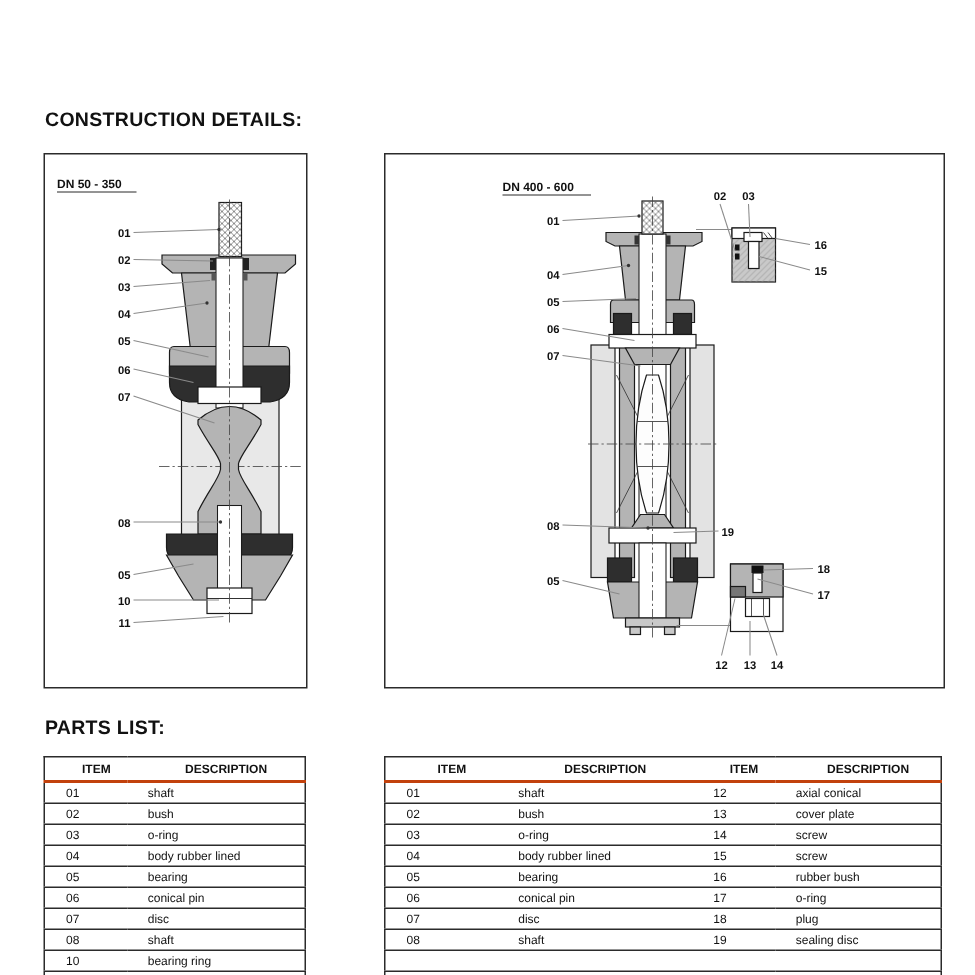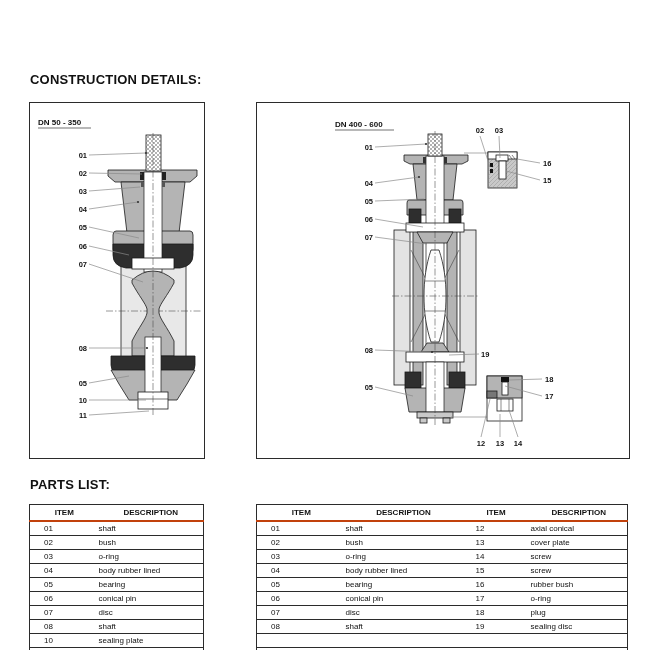--- a/index.html
+++ b/index.html
@@ -290,21 +290,21 @@
         <tr>
           <td>07</td>
           <td>disc</td>
         </tr>
         <tr>
           <td>08</td>
           <td>shaft</td>
         </tr>
         <tr>
           <td>10</td>
-          <td>sealing plate</td>
+          <td>bearing ring</td>
         </tr>
         <tr>
           <td>11</td>
           <td>axial</td>
         </tr>
       </tbody>
   </table>
 
   <table class="parts" id="table-right">
     <colgroup>

